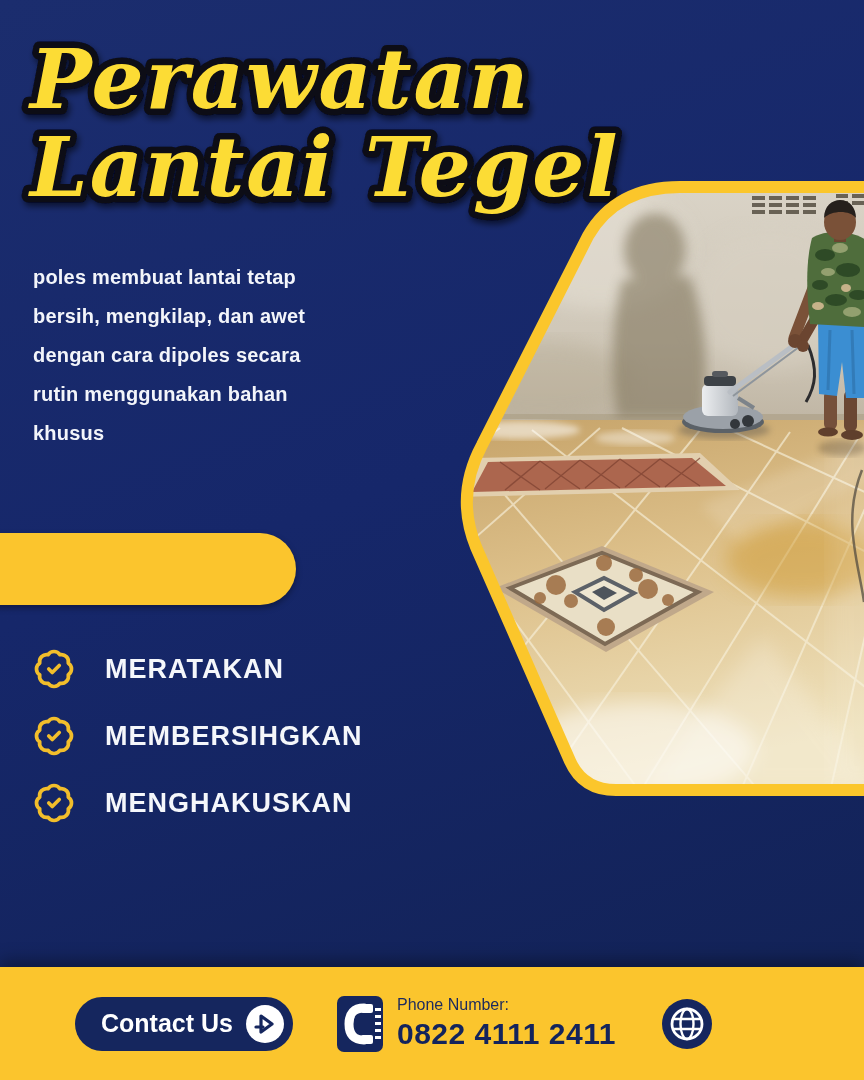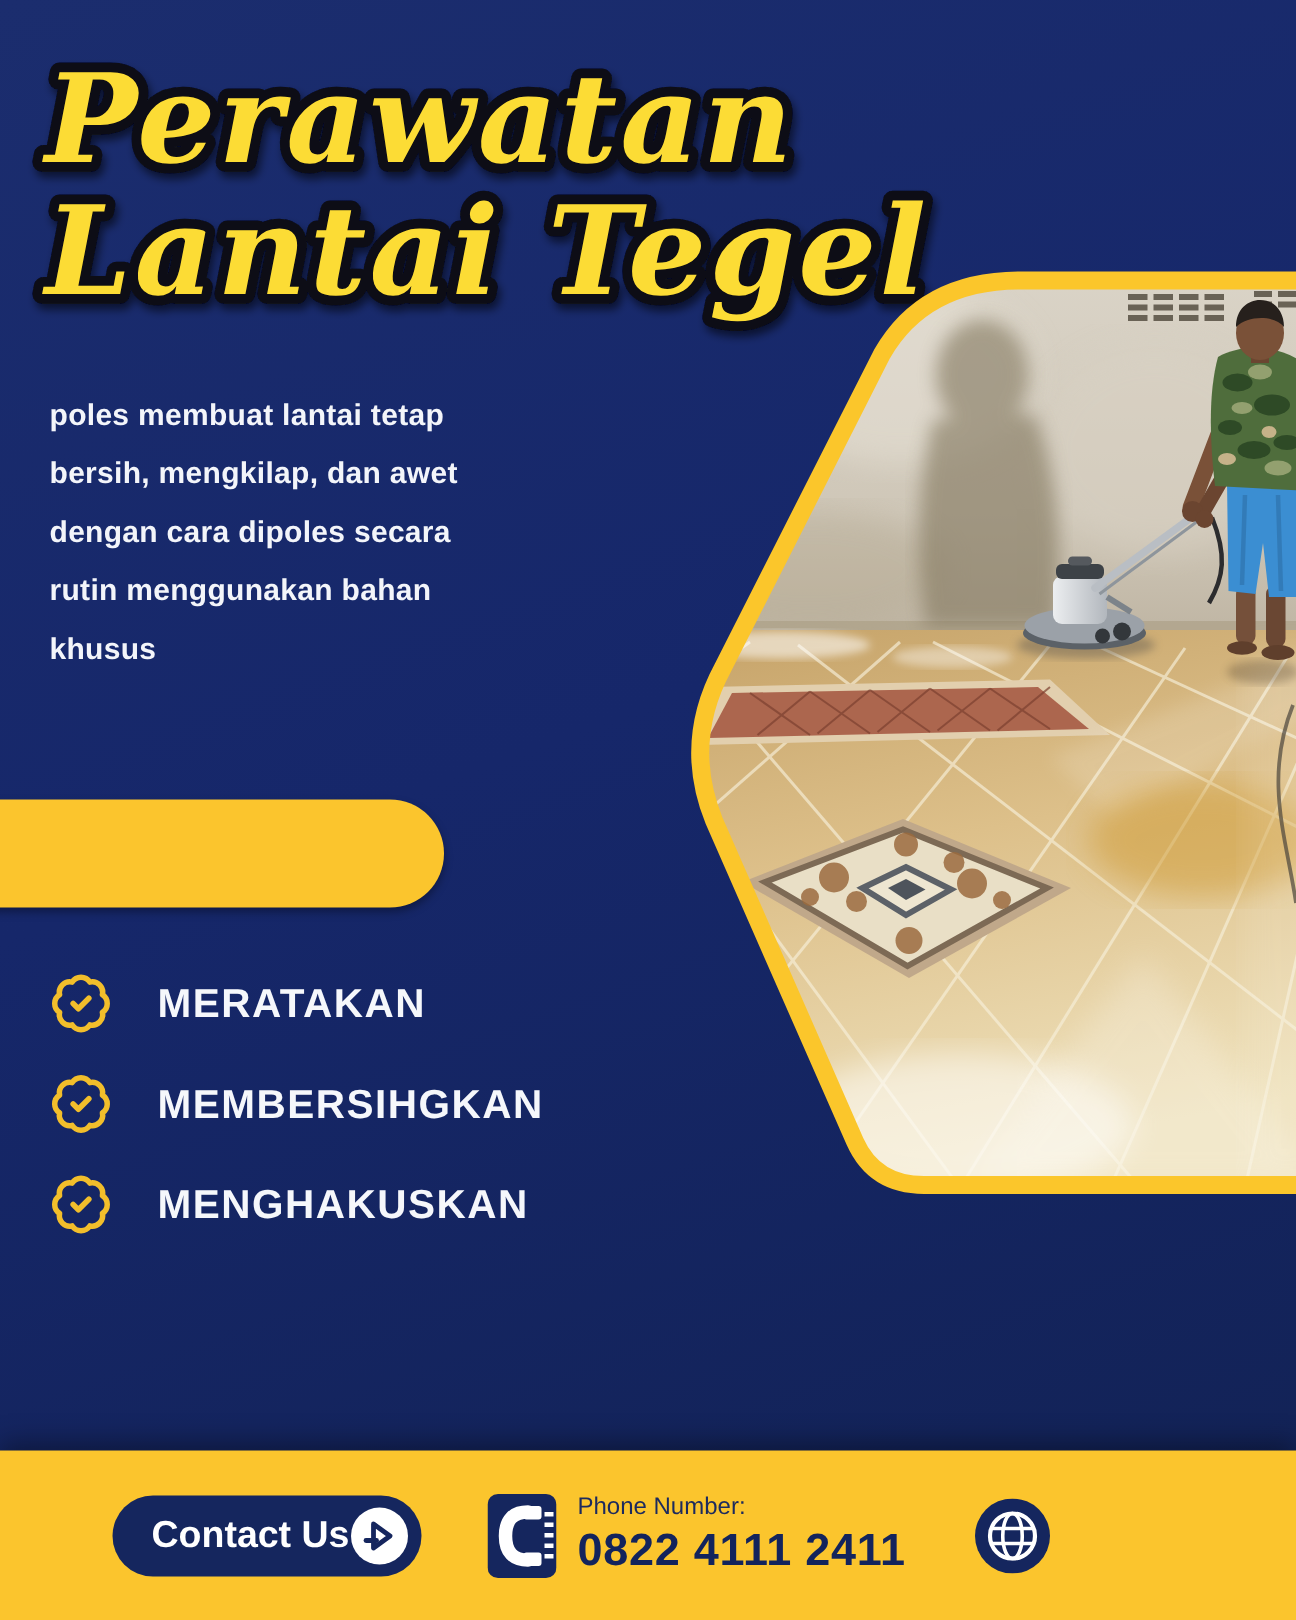--- a/index.html
+++ b/index.html
@@ -37,21 +37,21 @@
   }
   
   .photo-svg{position:absolute;left:430px;top:150px;}
   
   .footer{
     position:absolute;left:0;bottom:0;width:864px;height:113px;background:#FBC52D;
     display:flex;align-items:center;box-shadow:0 -6px 16px rgba(0,0,0,.35);
   }
   .contact-btn{
     margin-left:75px;height:54px;padding:0 8px 0 26px;border:none;cursor:pointer;
-    background:#15265E;border-radius:27px;display:flex;align-items:center;
+    background:#15265E;border-radius:27px;display:flex;align-items:center;gap:12px;
   }
   .contact-btn .btn-label{color:#ffffff;font-size:25px;font-weight:bold;font-family:"Liberation Sans",sans-serif;}
   .contact-btn .btn-circle{width:40px;height:40px;}
   .info-group{display:flex;align-items:center;}
   .phone-group{margin-left:44px;}
   .web-group{margin-left:46px;}
   .square-icon{width:46px;height:56px;}
   .round-icon{width:50px;height:50px;}
   .info-text{margin-left:14px;display:flex;flex-direction:column;gap:3px;}
   .info-label{color:#1c2a5e;font-size:16px;font-weight:normal;}

